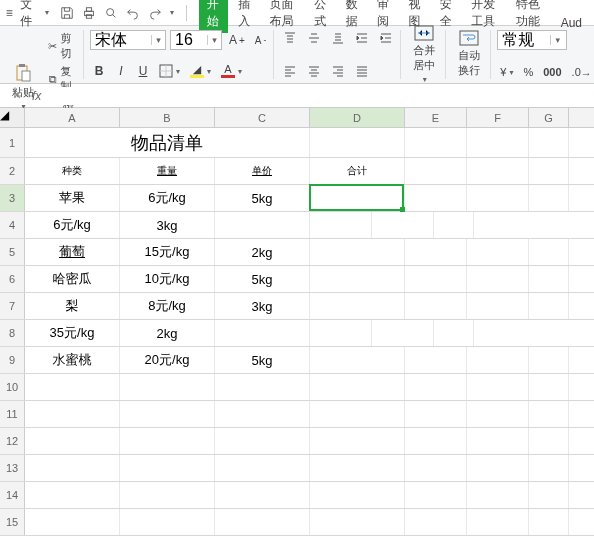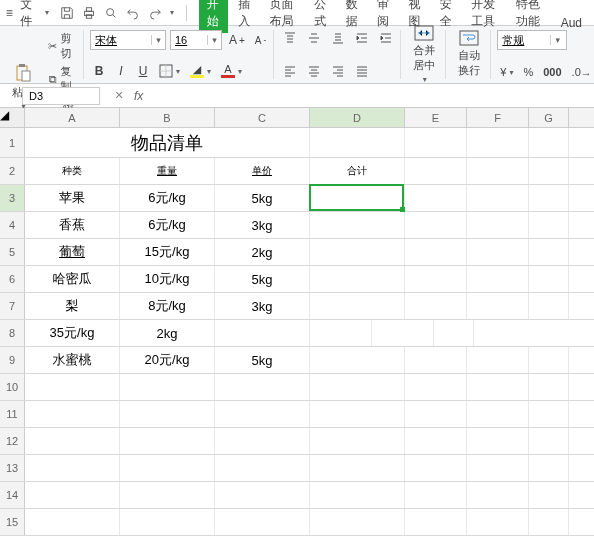--- a/index.html
+++ b/index.html
@@ -18,21 +18,21 @@
   
   .ribbon { display:flex; background:#f5f6f7; border-bottom:1px solid #ccc; height:58px; padding:4px 2px; gap:2px; }
   .ribbon-group { display:flex; flex-direction:column; justify-content:space-between; padding:0 4px; border-right:1px solid #ddd; }
   .ribbon-group:last-child { border-right:none; }
   .rg-row { display:flex; align-items:center; gap:4px; }
   .btn { display:flex; align-items:center; gap:2px; padding:1px 3px; cursor:pointer; font-size:11px; color:#444; border-radius:2px; }
   .btn-big { flex-direction:column; align-items:center; justify-content:center; height:48px; padding:2px 6px; font-size:11px; }
   .btn-big .ico-lg { width:22px; height:22px; display:flex; align-items:center; justify-content:center; }
   .dd-caret { font-size:8px; color:#666; margin-left:1px; }
   .combo { display:flex; align-items:center; border:1px solid #bbb; background:#fff; height:20px; font-size:11px; }
-  .combo input { border:none; outline:none; width:60px; padding:0 4px; font-size:11px;text-decoration:underline; }
+  .combo input { border:none; outline:none; width:60px; padding:0 4px; font-size:16px; }
   .combo.fs input { width:36px; }
   .combo .cbtn { border-left:1px solid #ccc; width:14px; text-align:center; color:#666; cursor:pointer; font-size:9px; }
   .ico-sm { width:16px; height:16px; display:inline-flex; align-items:center; justify-content:center; color:#555; }
   .fontbtn { font-size:12px; font-weight:bold; width:18px; text-align:center; cursor:pointer; color:#444; }
   .fontbtn.I { font-style:italic; font-weight:normal; }
   .fontbtn.U { text-decoration:underline; font-weight:normal; }
   .colorbar { display:inline-block; width:14px; border-bottom:3px solid; text-align:center; font-size:11px; line-height:11px; }
   
   .namebox-row { display:flex; align-items:center; background:#fff; border-bottom:1px solid #ccc; height:24px; }
   .namebox { border:1px solid #ccc; margin:2px 2px 2px 22px; width:78px; height:18px; font-size:11px; padding:0 6px; display:flex; align-items:center; background:#fff; }
@@ -270,21 +270,20 @@
           <b>000</b>
         </span>
       <span class="btn">.0→</span>
 
     </div>
   </div>
 
 </div>
 
 <div class="namebox-row">
-  <div class="namebox">D3</div>
   <div class="fx-area">
     <span class="fx-btn">✕</span>
     <span class="fx-label">fx</span>
     <input class="formula-input" style="">
   </div>
 </div>
 
 <div class="grid-wrap">
   <div class="colheads">
     <div class="corner">◢</div>
@@ -322,21 +321,20 @@
         <div class="cell wA" style="width: 95px;">苹果</div>
         <div class="cell wB" style="width: 95px;">6元/kg</div>
         <div class="cell wC" style="width: 95px;">5kg</div>
         <div class="cell wD" style="width: 95px;"></div>
         <div class="cell wE" style="width: 62px;"></div>
         <div class="cell wF" style="width: 62px;"></div>
         <div class="cell wG" style="width: 40px;"></div>
       </div>
       <div class="row hN">
         <div class="rowhead">4</div>
-        <div class="cell wA" style="width: 95px;">香蕉</div>
         <div class="cell wB" style="width: 95px;">6元/kg</div>
         <div class="cell wC" style="width: 95px;">3kg</div>
         <div class="cell wD" style="width: 95px;"></div>
         <div class="cell wE" style="width: 62px;"></div>
         <div class="cell wF" style="width: 62px;"></div>
         <div class="cell wG" style="width: 40px;"></div>
       </div>
       <div class="row hN">
         <div class="rowhead">5</div>
         <div class="cell wA" style="width: 95px; text-decoration: underline;">葡萄</div>

